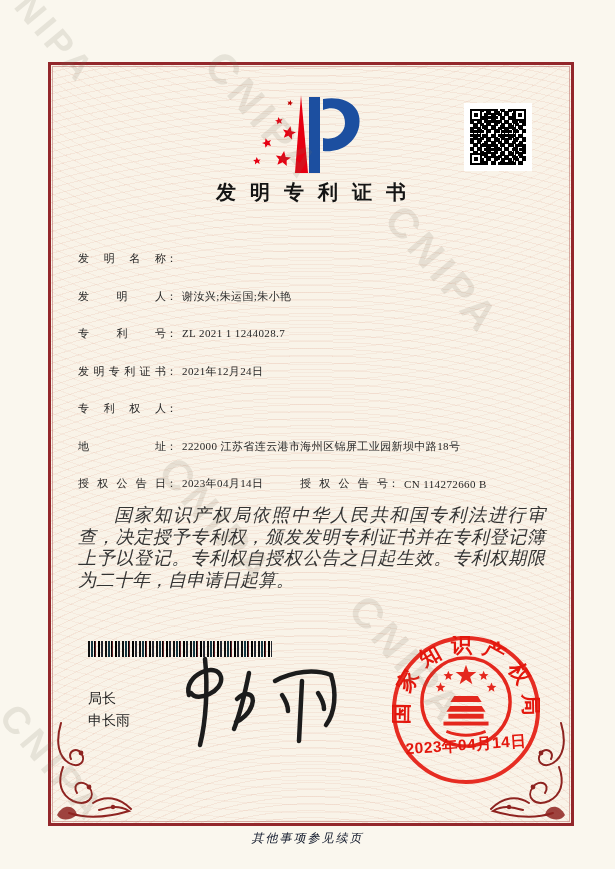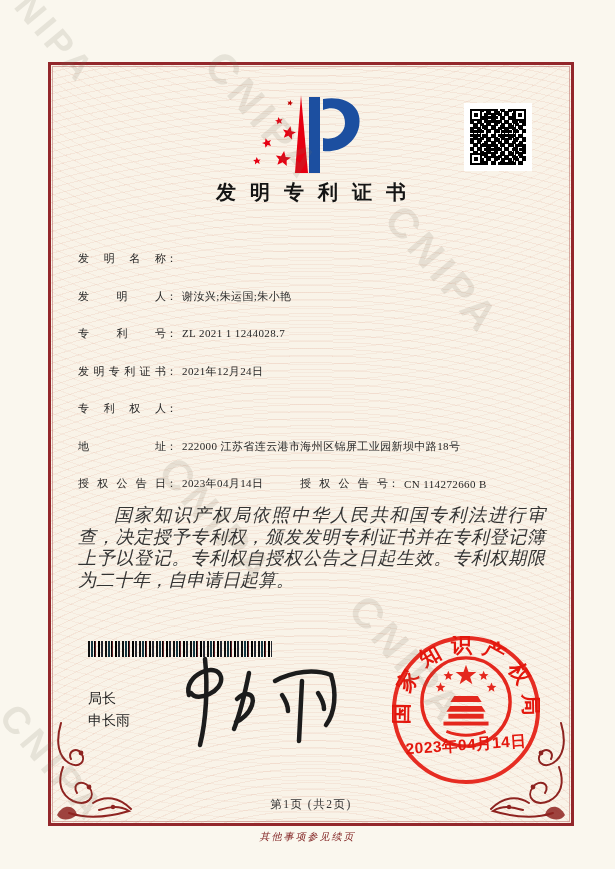--- a/index.html
+++ b/index.html
@@ -84,22 +84,22 @@
              transform:rotate(-4deg);letter-spacing:.5px;z-index:5;}
 
   .page-info{position:absolute;left:0;right:0;top:732px;text-align:center;font-size:11.5px;
              letter-spacing:1.5px;color:#333;}
 
   
   .flourish{position:absolute;bottom:2px;width:86px;height:106px;color:#8e2320;}
   .fl-left{left:2px;}
   .fl-right{right:2px;transform:scaleX(-1);}
 
-  .continuation{position:absolute;left:0;right:0;top:830px;text-align:center;font-size:10px;
-                font-style:italic;letter-spacing:2px;color:#7f1d1d;z-index:2;}
+  .continuation{position:absolute;left:0;right:0;top:830px;text-align:center;font-size:12px;
+                font-style:italic;letter-spacing:2px;color:#0f172a;z-index:2;}
 </style>
 </head>
 <body>
 
 <div class="page">
 
   <div class="wm wm1">CNIPA</div>
   <div class="wm wm2">CNIPA</div>
   <div class="wm wm3">CNIPA</div>
   <div class="wm wm4">CNIPA</div>
@@ -229,21 +229,20 @@
           <defs>
               <path id="sealArc" d="M 21.4 98.5 A 58 58 0 1 1 126.6 98.5" fill="none"></path>
             </defs>
           <text fill="#e3170d" font-size="21" font-weight="bold" letter-spacing="9" font-family="Liberation Sans, DejaVu Sans, sans-serif">
             <textPath href="#sealArc" startOffset="50%" text-anchor="middle">国家知识产权局</textPath>
           </text>
         </svg>
         <div class="seal-date">2023年04月14日</div>
       </div>
 
-      <div class="page-info">第1页 (共2页)</div>
 
       <svg class="flourish fl-left" viewBox="0 0 86 106" fill="none" stroke="currentColor" stroke-width="2" stroke-linecap="round">
         <path d="M8,8 C2,28 6,42 16,48 C26,54 34,46 28,38 C24,32 14,36 18,44"></path>
         <path d="M10,52 C4,68 8,80 20,86 C34,92 44,82 36,72 C30,64 18,68 24,78"></path>
         <path d="M16,98 C34,104 56,102 76,96 C66,90 56,92 46,95"></path>
         <path d="M40,88 C52,80 66,82 78,94"></path>
         <circle cx="28" cy="38" r="2.4" fill="currentColor" stroke="none"></circle>
         <circle cx="36" cy="72" r="2.4" fill="currentColor" stroke="none"></circle>
         <circle cx="60" cy="92" r="2.2" fill="currentColor" stroke="none"></circle>
         <path d="M4,100 C10,88 22,90 24,100 C16,106 8,106 4,100 Z" fill="currentColor" stroke="none" opacity=".85"></path>

